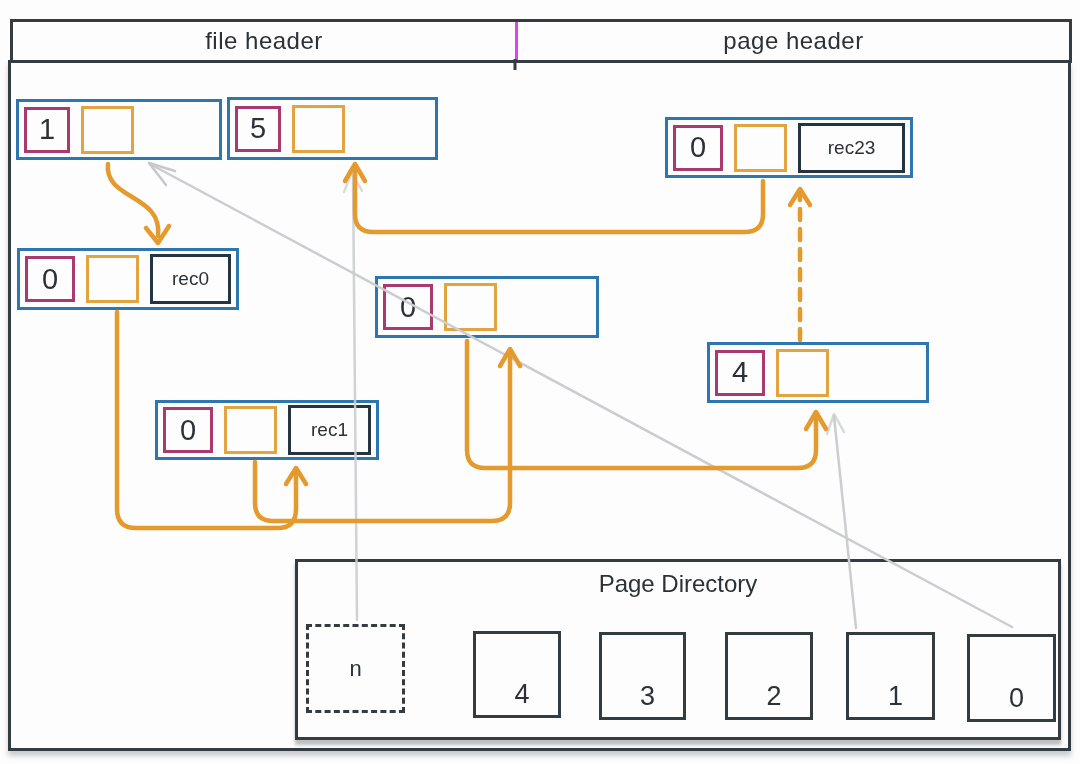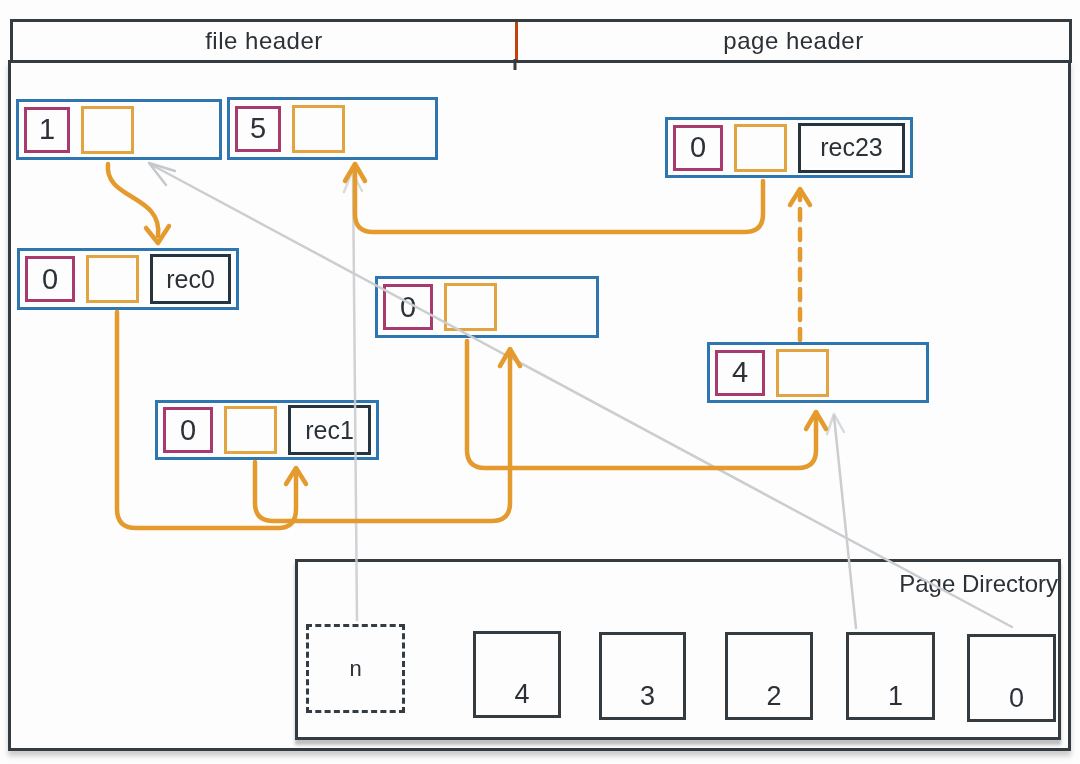--- a/index.html
+++ b/index.html
@@ -5,50 +5,50 @@
   html,body{margin:0;padding:0;background:#ffffff;}
   body{font-family:"Liberation Sans", sans-serif;color:#2b3137;}
   .stage{position:relative;width:1080px;height:764px;background:#fdfdfd;overflow:hidden;}
 
   
   .topbar{position:absolute;left:10px;top:19px;width:1056px;height:38px;
     border:3px solid #343b41;background:#fdfdfd;display:flex;}
   .topbar .half{display:flex;align-items:center;justify-content:center;
     font-size:24px;letter-spacing:0.5px;color:#2b3137;}
   .half.left{flex:0 0 502px;}
-  .half.right{flex:1;border-left:3px solid #c2410c;}
+  .half.right{flex:1;border-left:3px solid #d946ef;}
 
   
   .body-box{position:absolute;left:8px;top:60px;width:1057px;height:685px;
     border:3px solid #343b41;background:#fdfdfd;
     box-shadow:0 5px 5px rgba(110,115,120,.35);}
 
   
   .record{position:absolute;box-sizing:border-box;border:3px solid #2d76b0;
     background:#fdfdfd;display:flex;align-items:center;gap:11px;padding:0 5px;z-index:2;}
   .cell{box-sizing:border-box;background:#fdfdfd;display:flex;align-items:center;justify-content:center;}
   .cell.num{border:3px solid #a83a6d;width:50px;height:46px;font-size:29px;}
   .cell.ptr{border:3px solid #e2a440;width:53px;height:48px;}
-  .cell.lbl{border:3px solid #26343f;flex:1;height:50px;font-size:25px;}
+  .cell.lbl{border:3px solid #26343f;flex:1;height:50px;font-size:19px;}
   .record.small .cell.num{width:46px;}
   .record.small .cell.lbl{font-size:13px;height:50px;}
 
   .r-infimum {left:16px; top:99px; width:206px;height:61px;}
   .r-supremum{left:227px;top:97px; width:211px;height:63px;}
   .r-rec23   {left:665px;top:117px;width:248px;height:61px;}
   .r-rec0    {left:17px; top:248px;width:222px;height:62px;}
   .r-rec2    {left:375px;top:276px;width:224px;height:62px;}
   .r-rec1    {left:155px;top:400px;width:224px;height:60px;}
   .r-rec3    {left:707px;top:342px;width:222px;height:61px;}
 
   
   .pagedir{position:absolute;left:295px;top:559px;width:766px;height:181px;
     border:3px solid #343b41;background:#fdfdfd;
     box-shadow:0 5px 3px rgba(110,115,120,.45);box-sizing:border-box;z-index:2;}
-  .pd-title{position:absolute;top:8px;left:0;right:0;text-align:right;font-size:24px;color:#2b3137;}
+  .pd-title{position:absolute;top:8px;left:0;right:0;text-align:center;font-size:24px;color:#2b3137;}
   .pd-slot{position:absolute;box-sizing:border-box;border:3px solid #343b41;background:#fdfdfd;
     display:flex;align-items:flex-end;justify-content:center;padding-bottom:5px;font-size:27px;color:#2b3137;}
   .pd-slot.dashed{border:3px dashed #343b41;align-items:center;padding-bottom:0;font-size:22px;}
   .pd-n{left:8px;  top:62px;width:99px;height:89px;}
   .pd-4{left:175px;top:69px;width:88px;height:87px;}
   .pd-3{left:301px;top:70px;width:87px;height:88px;}
   .pd-2{left:427px;top:70px;width:88px;height:88px;}
   .pd-1{left:548px;top:70px;width:89px;height:88px;}
   .pd-0{left:669px;top:72px;width:89px;height:88px;}
   .pd-slot span{transform:translateX(5px);}

